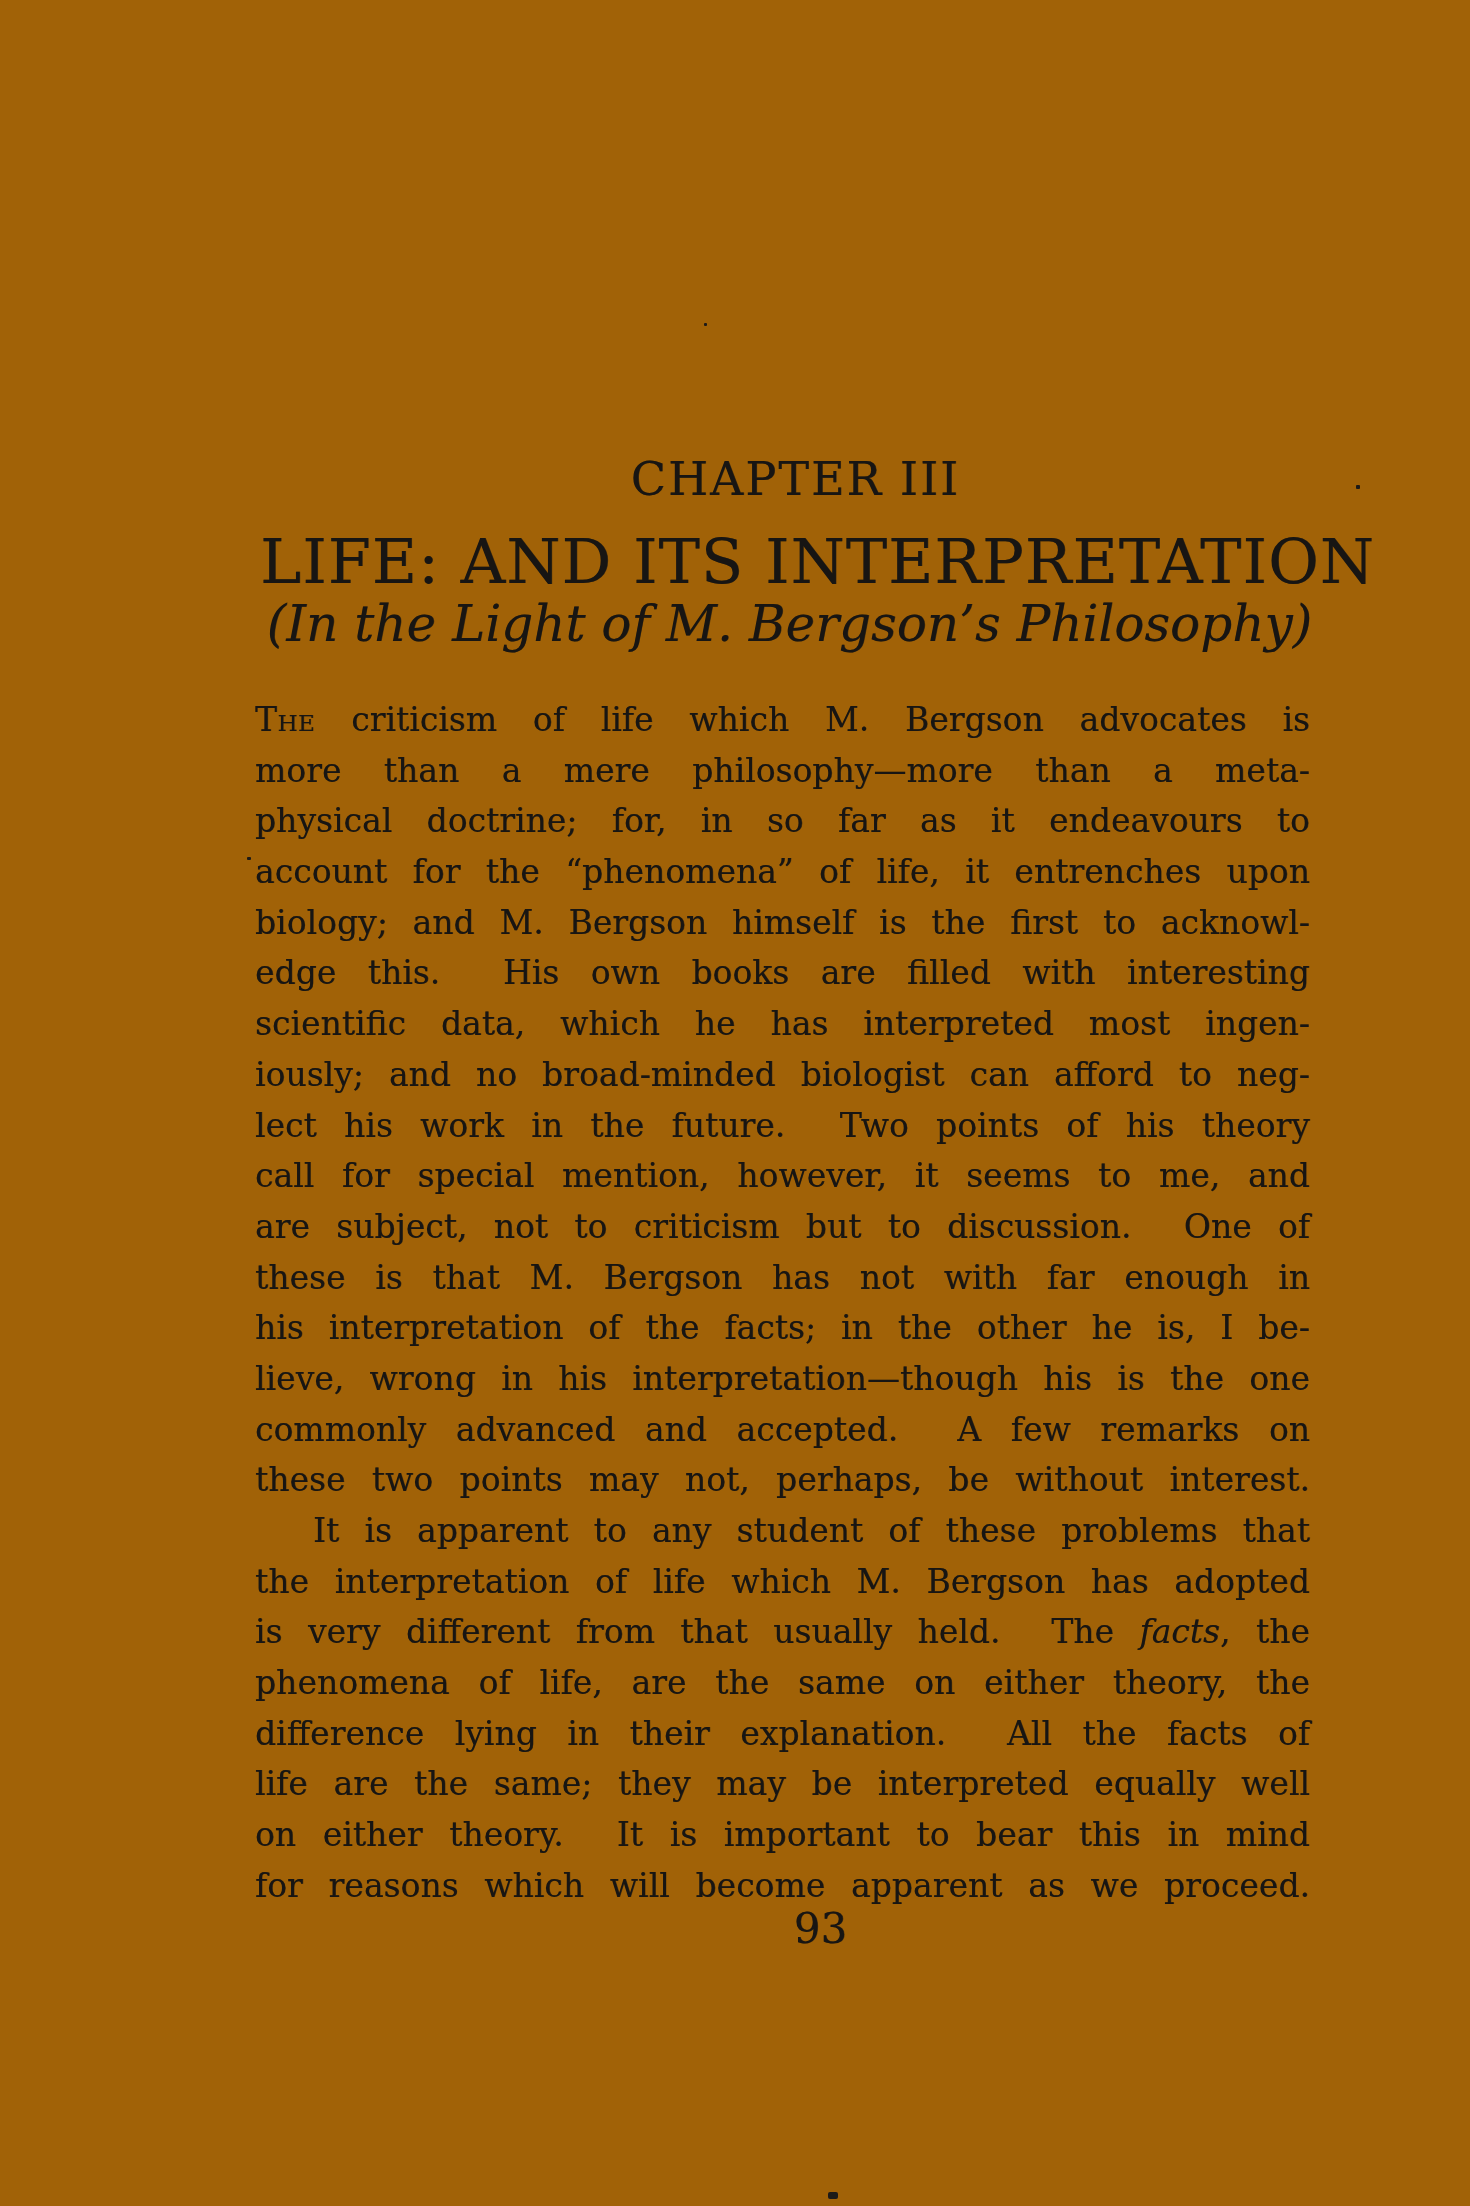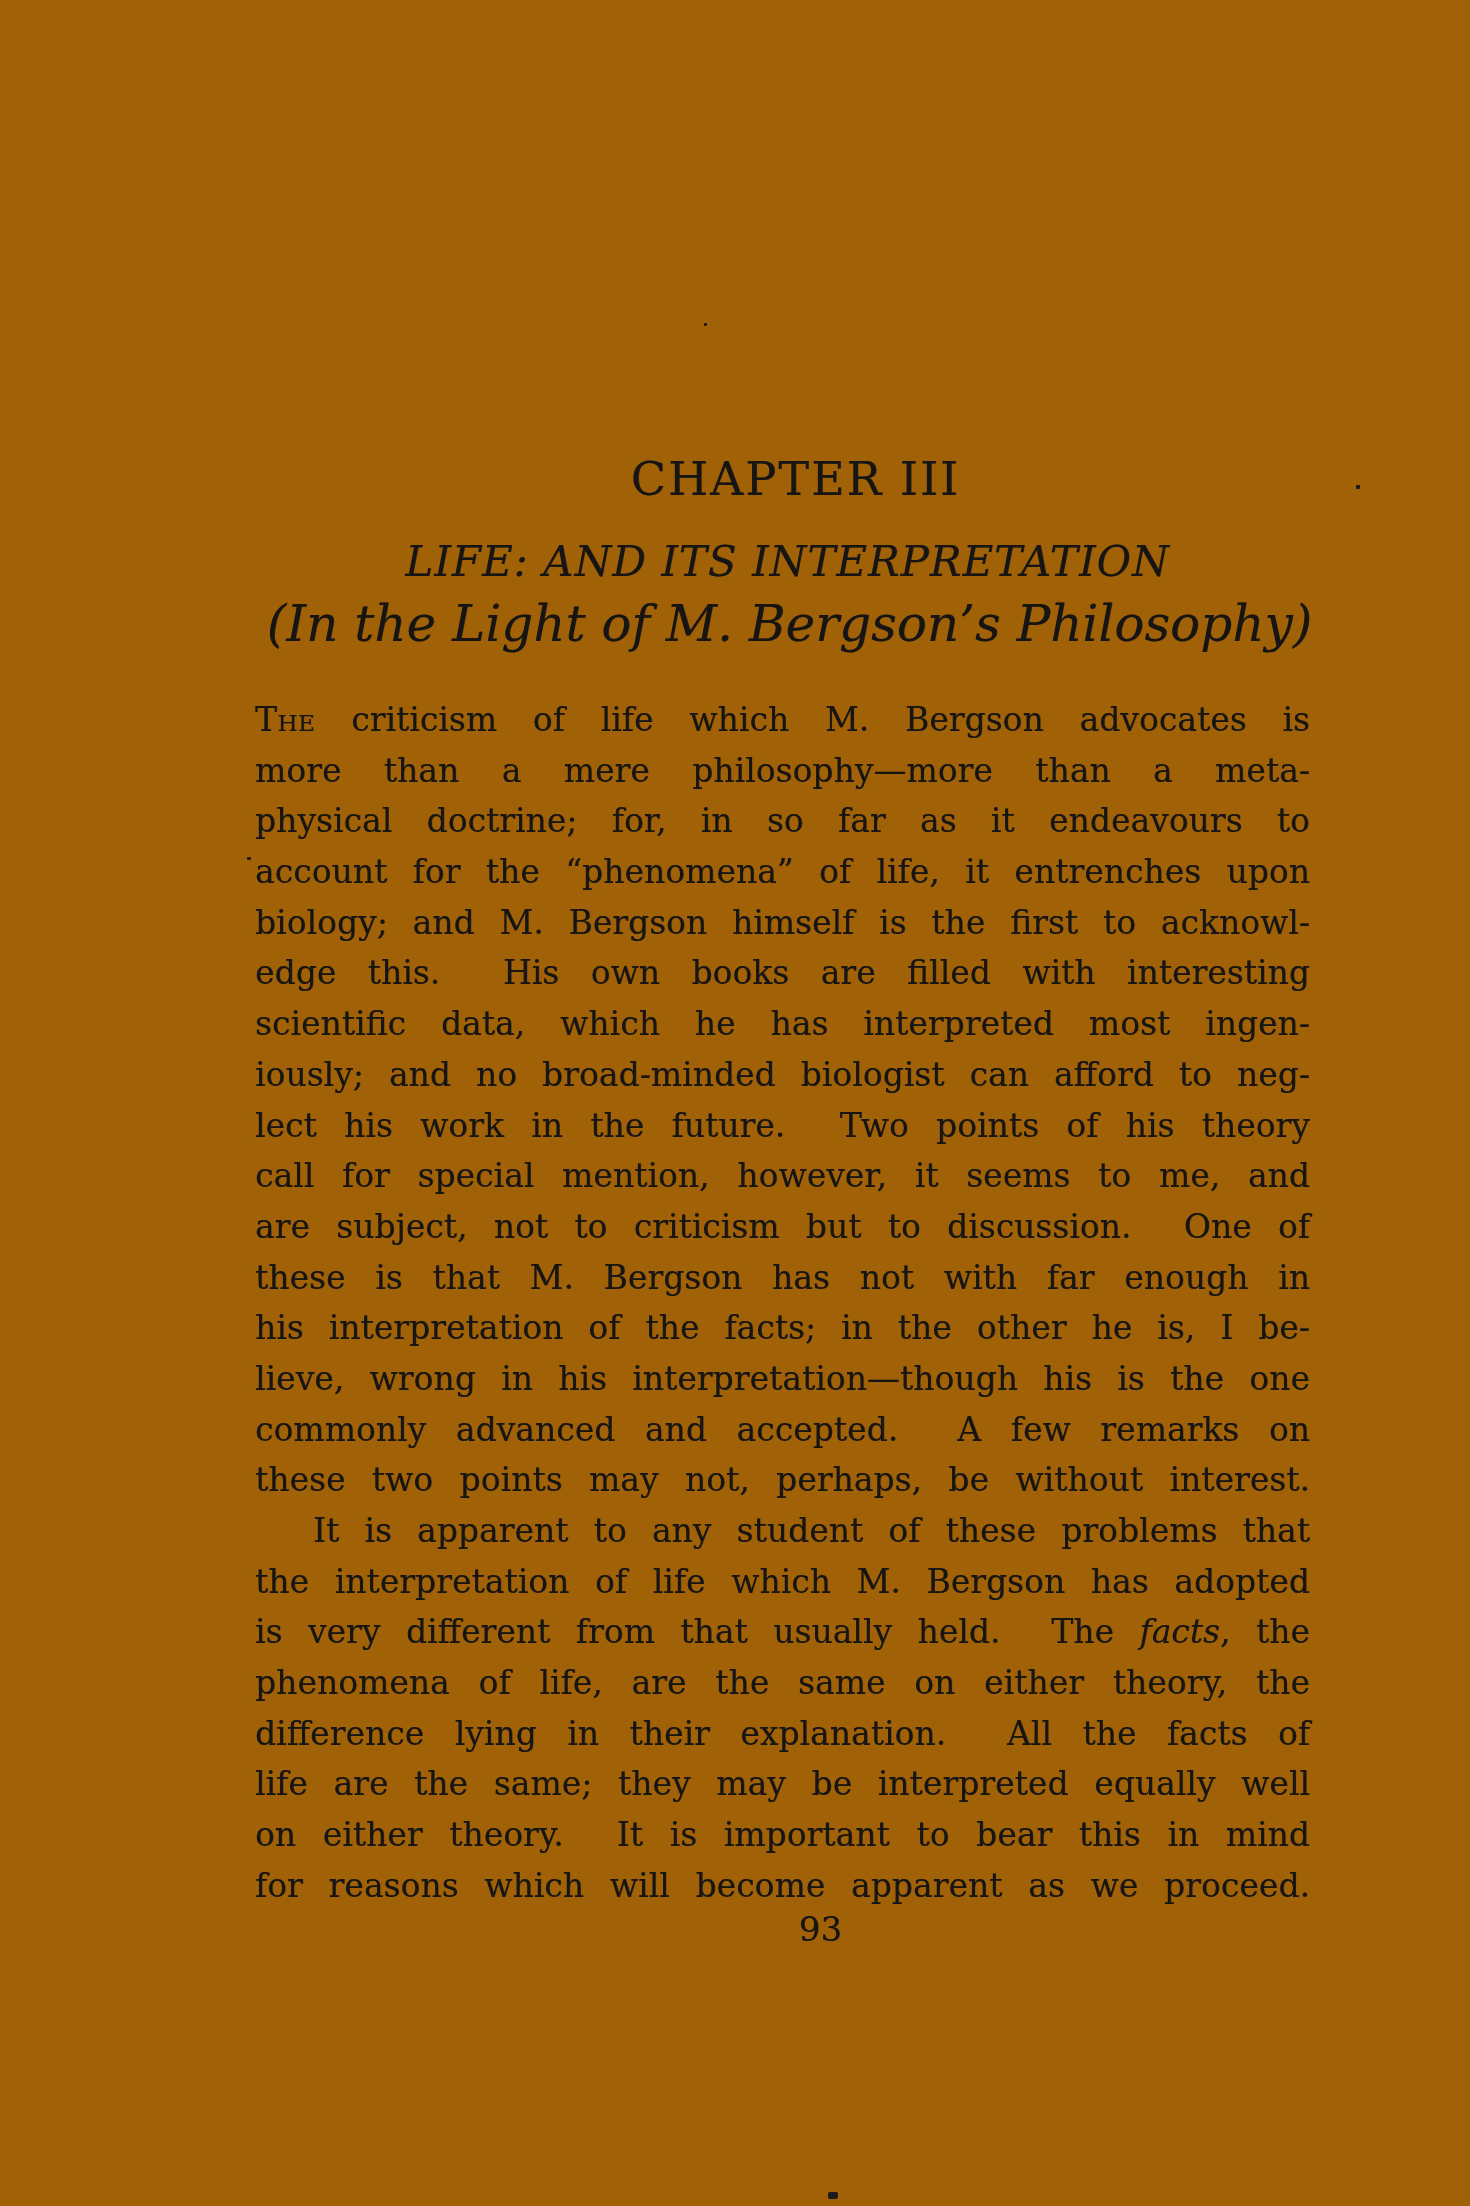--- a/index.html
+++ b/index.html
@@ -30,26 +30,25 @@
   .heading {
     top: 456px;
     font-size: 46px;
     line-height: 46px;
     letter-spacing: 2px;
     transform: translateX(13px);
     text-shadow: 0.5px 0.3px 0 rgba(23,21,19,0.6);
   }
   .subheading {
     top: 539px;
-    font-size: 42px;
+    font-size: 62px;
     line-height: 46px;
     letter-spacing: 1px;
     transform: translateX(5px);
     text-shadow: 0.5px 0.3px 0 rgba(23,21,19,0.6);
-    font-style: italic;
   }
   .subtitle {
     top: 601px;
     font-size: 50px;
     line-height: 46px;
     font-style: italic;
     transform: translateX(7px);
     text-shadow: 0.4px 0.2px 0 rgba(23,21,19,0.55);
   }
   .body-text {
@@ -72,21 +71,21 @@
   }
   .sc {
     font-variant: small-caps;
     letter-spacing: 0.5px;
   }
   .it {
     font-style: italic;
   }
   .page-number {
     top: 1912px;
-    font-size: 34px;
+    font-size: 42px;
     line-height: 34px;
     transform: translateX(38px);
     text-shadow: 0.4px 0.2px 0 rgba(23,21,19,0.55);
   }
   .speck {
     position: absolute;
     background: #1c1a18;
     border-radius: 1px;
   }
 </style>

